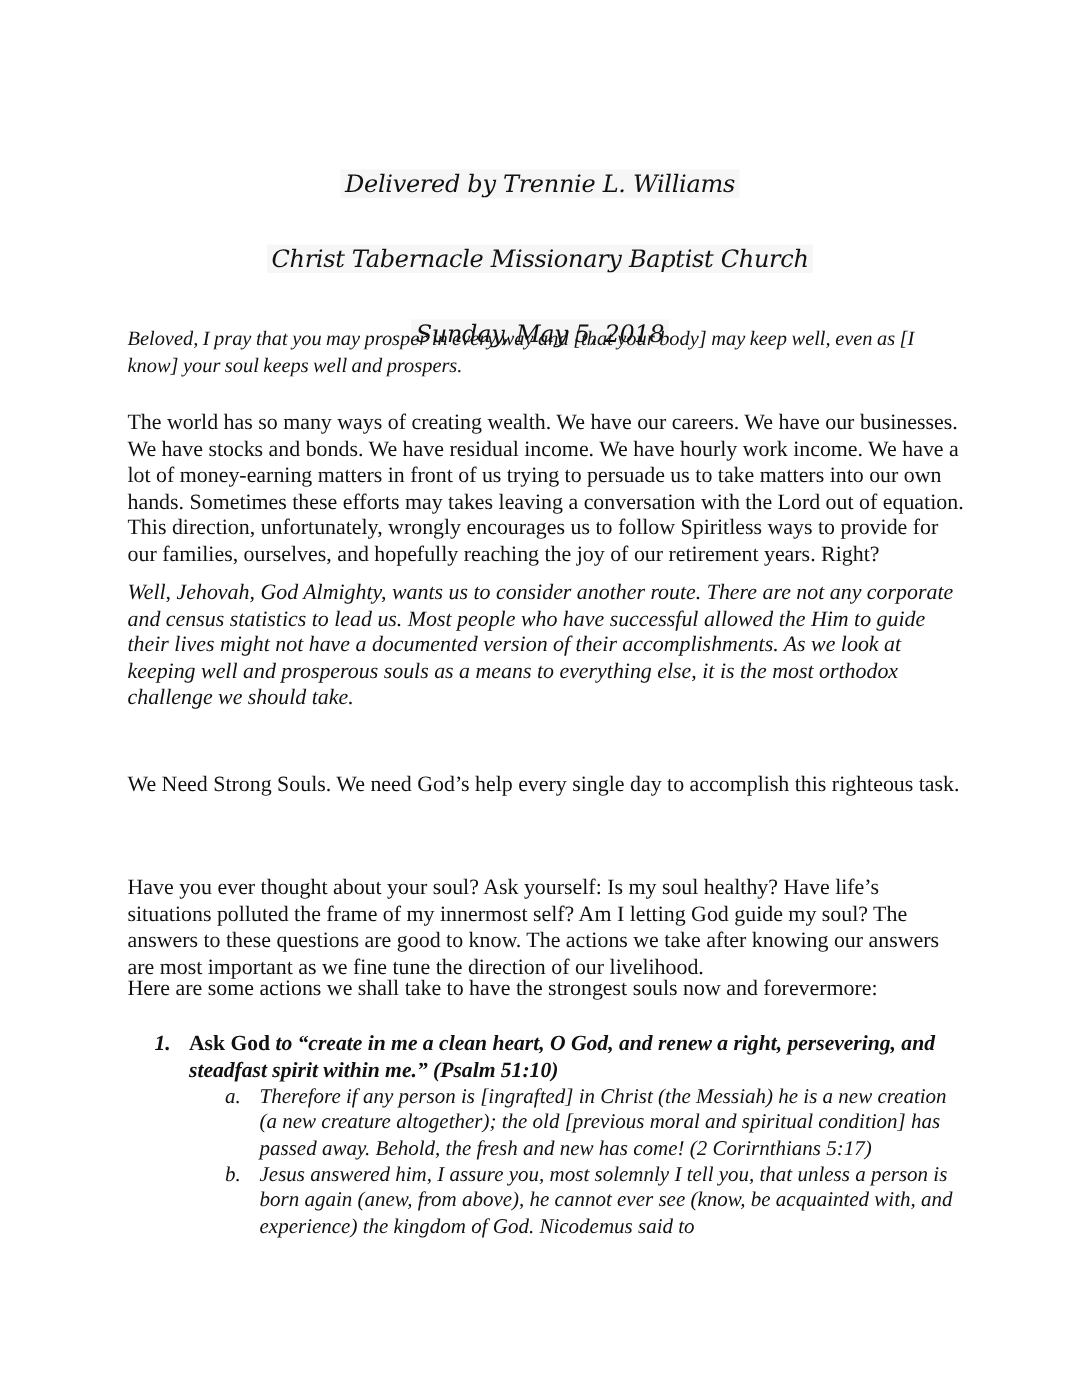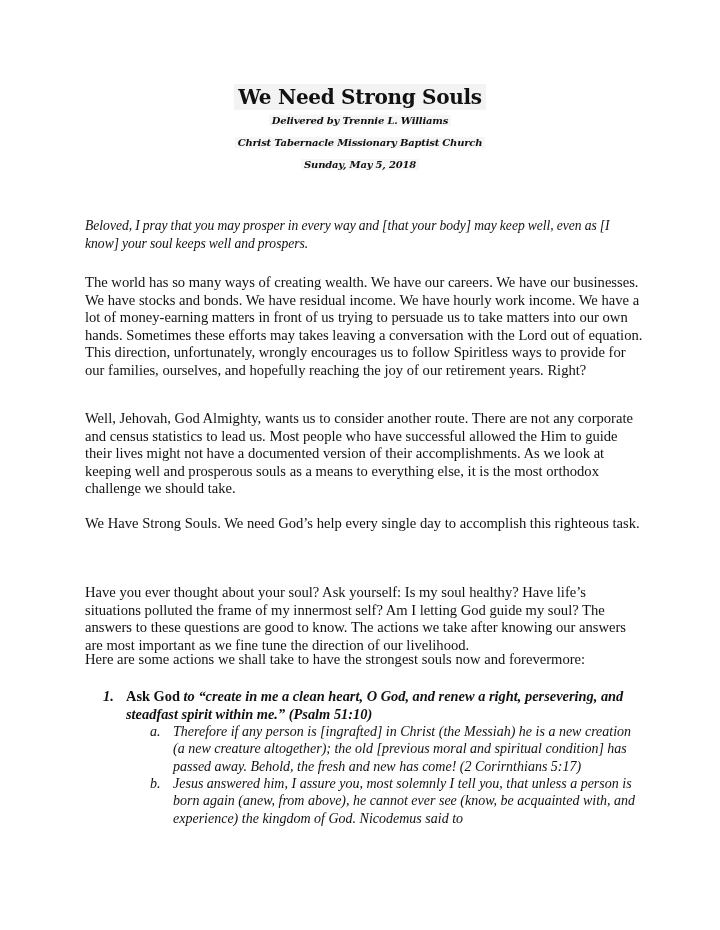--- a/index.html
+++ b/index.html
@@ -36,25 +36,26 @@
       font-size: 20px;
       line-height: 26px;
       letter-spacing: -0.3px;
       background: #f3f3f3;
       padding: 0 4px;
       margin: 0;
     }
     .subline {
       display: block;
       font-family: "DejaVu Serif", serif;
-      font-weight: bold;
+      font-weight: normal;
       font-style: italic;
-      font-size: 10px;
+      font-size: 16px;
       line-height: 22px;
       letter-spacing: -0.2px;
+      margin-top: 28px;
     }
     .subline span {
       background: #f6f6f6;
       padding: 0 3px;
     }
     .body-text {
       position: absolute;
       left: 85px;
       width: 560px;
       font-size: 14.6px;
@@ -68,21 +69,21 @@
       word-spacing: -0.4px;
       margin-top: 28px;
     }
     .epigraph-ref {
       top: 239px;
       font-style: italic;
       font-weight: bold;
       font-size: 13.8px;
     }
     .p1 { top: 274px; }
-    .p2 { top: 410px; }
+    .p2 { top: 387px; font-style: italic; }
     .p3 { top: 515px; }
     .p4 { top: 584px; }
     .p5 { top: 651px; }
     .list {
       position: absolute;
       left: 85px;
       top: 688px;
       width: 560px;
       font-size: 14.4px;
       line-height: 17.6px;
@@ -118,31 +119,30 @@
       left: 65px;
       top: 0;
     }
   </style>
 </head>
 <body>
 
 <div class="page">
 
   <div class="header">
-    <div><h1 class="title">We Need Strong Souls</h1></div>
     <div class="subline"><span>Delivered by Trennie L. Williams</span></div>
     <div class="subline"><span>Christ Tabernacle Missionary Baptist Church</span></div>
     <div class="subline"><span>Sunday, May 5, 2018</span></div>
   </div>
 
   <div class="body-text epigraph">Beloved, I pray that you may prosper in every way and [that your body] may keep well, even as [I know] your soul keeps well and prospers.</div>
 
   <div class="body-text p1">The world has so many ways of creating wealth. We have our careers. We have our businesses. We have stocks and bonds. We have residual income. We have hourly work income. We have a lot of money-earning matters in front of us trying to persuade us to take matters into our own hands. Sometimes these efforts may takes leaving a conversation with the Lord out of equation. This direction, unfortunately, wrongly encourages us to follow Spiritless ways to provide for our families, ourselves, and hopefully reaching the joy of our retirement years. Right?</div>
   <div class="body-text p2">Well, Jehovah, God Almighty, wants us to consider another route. There are not any corporate and census statistics to lead us. Most people who have successful allowed the Him to guide their lives might not have a documented version of their accomplishments. As we look at keeping well and prosperous souls as a means to everything else, it is the most orthodox challenge we should take.</div>
-  <div class="body-text p3">We Have Strong Souls. We need God’s help every single day to accomplish this righteous task.</div>
+  <div class="body-text p3">We Need Strong Souls. We need God’s help every single day to accomplish this righteous task.</div>
   <div class="body-text p4">Have you ever thought about your soul? Ask yourself: Is my soul healthy? Have life’s situations polluted the frame of my innermost self? Am I letting God guide my soul? The answers to these questions are good to know. The actions we take after knowing our answers are most important as we fine tune the direction of our livelihood.</div>
   <div class="body-text p5">Here are some actions we shall take to have the strongest souls now and forevermore:</div>
 
   <div class="list">
     <div class="li1">
       <span class="num">1.</span>
       <span>Ask God </span><span class="quote">to “create in me a clean heart, O God, and renew a right, persevering, and steadfast spirit within me.” (Psalm 51:10)</span>
     </div>
     <div class="sublist">
       <div class="sli">

